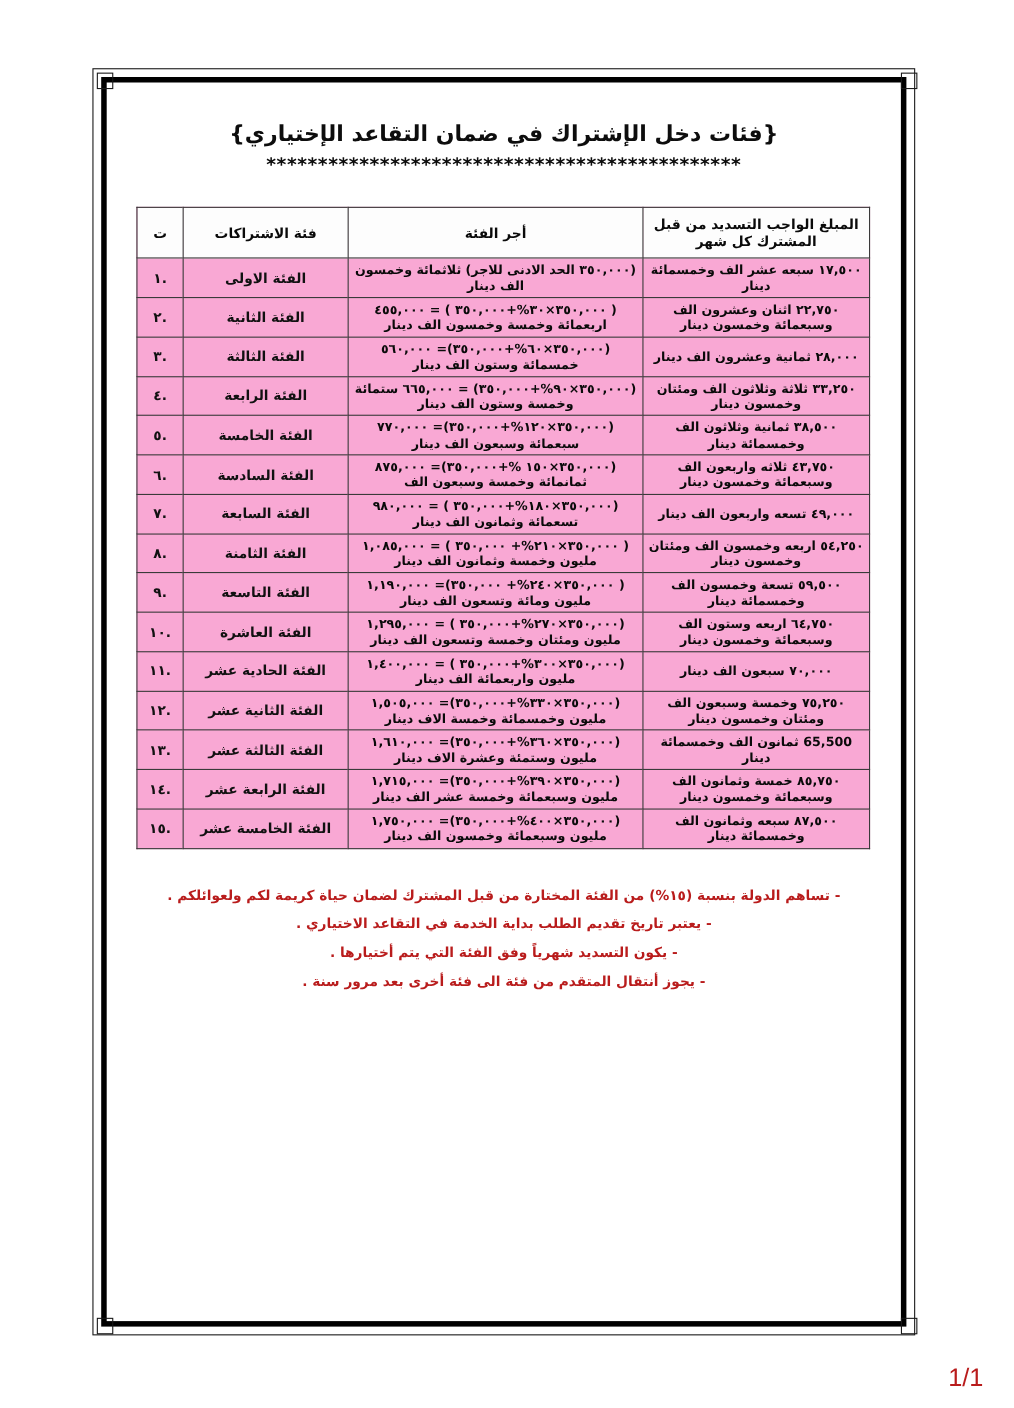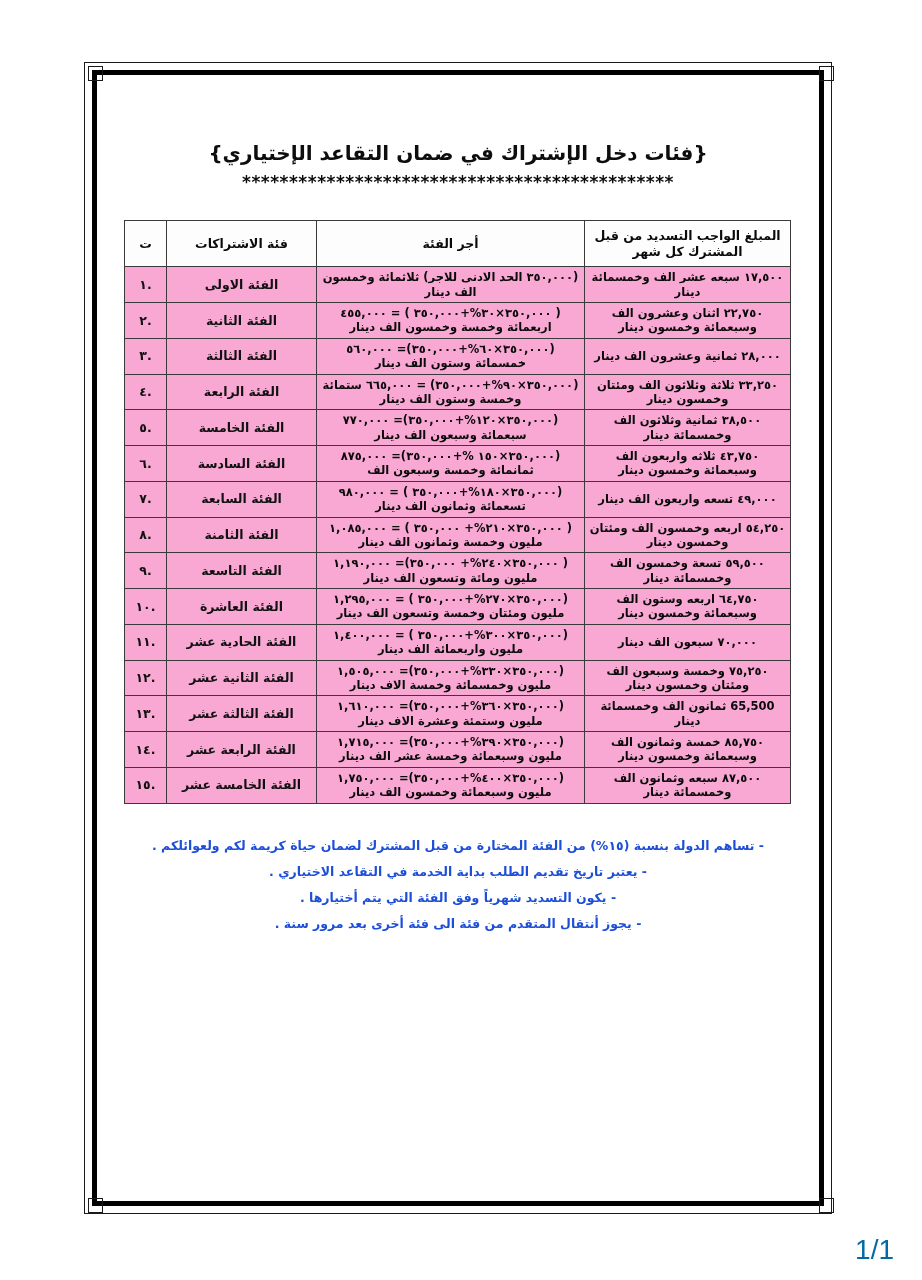--- a/index.html
+++ b/index.html
@@ -55,21 +55,21 @@
     top: 80px;
     width: 716px;
     height: 1116px;
     box-sizing: border-box;
     padding: 0;
   }
 
   
   .title-block {
     text-align: center;
-    margin-top: 60px;
+    margin-top: 28px;
   }
   .doc-title {
     font-size: 20px;
     font-weight: bold;
     color: #0d0d0d;
     letter-spacing: 0.3px;
     line-height: 1.3;
     direction: rtl;
   }
   .star-rule {
@@ -146,30 +146,30 @@
     font-size: 13px;
     font-weight: bold;
     margin-bottom: 24px;
     color: #0a0a0a;
   }
   .note-line {
     text-align: center;
     font-size: 12.5px;
     font-weight: bold;
     margin-bottom: 11px;
-    color: #1d4ed8;
+    color: #b91c1c;
   }
 
   
   .page-number {
     position: absolute;
     right: 28px;
     bottom: 14px;
-    font-size: 28px;
-    color: #0369a1;
+    font-size: 23px;
+    color: #b91c1c;
     direction: ltr;
     font-family: "Liberation Sans", sans-serif;
     text-align: center;
   }
 </style>
 </head>
 <body>
 
 <div class="frame-outer"></div>
 <div class="frame-inner"></div>

